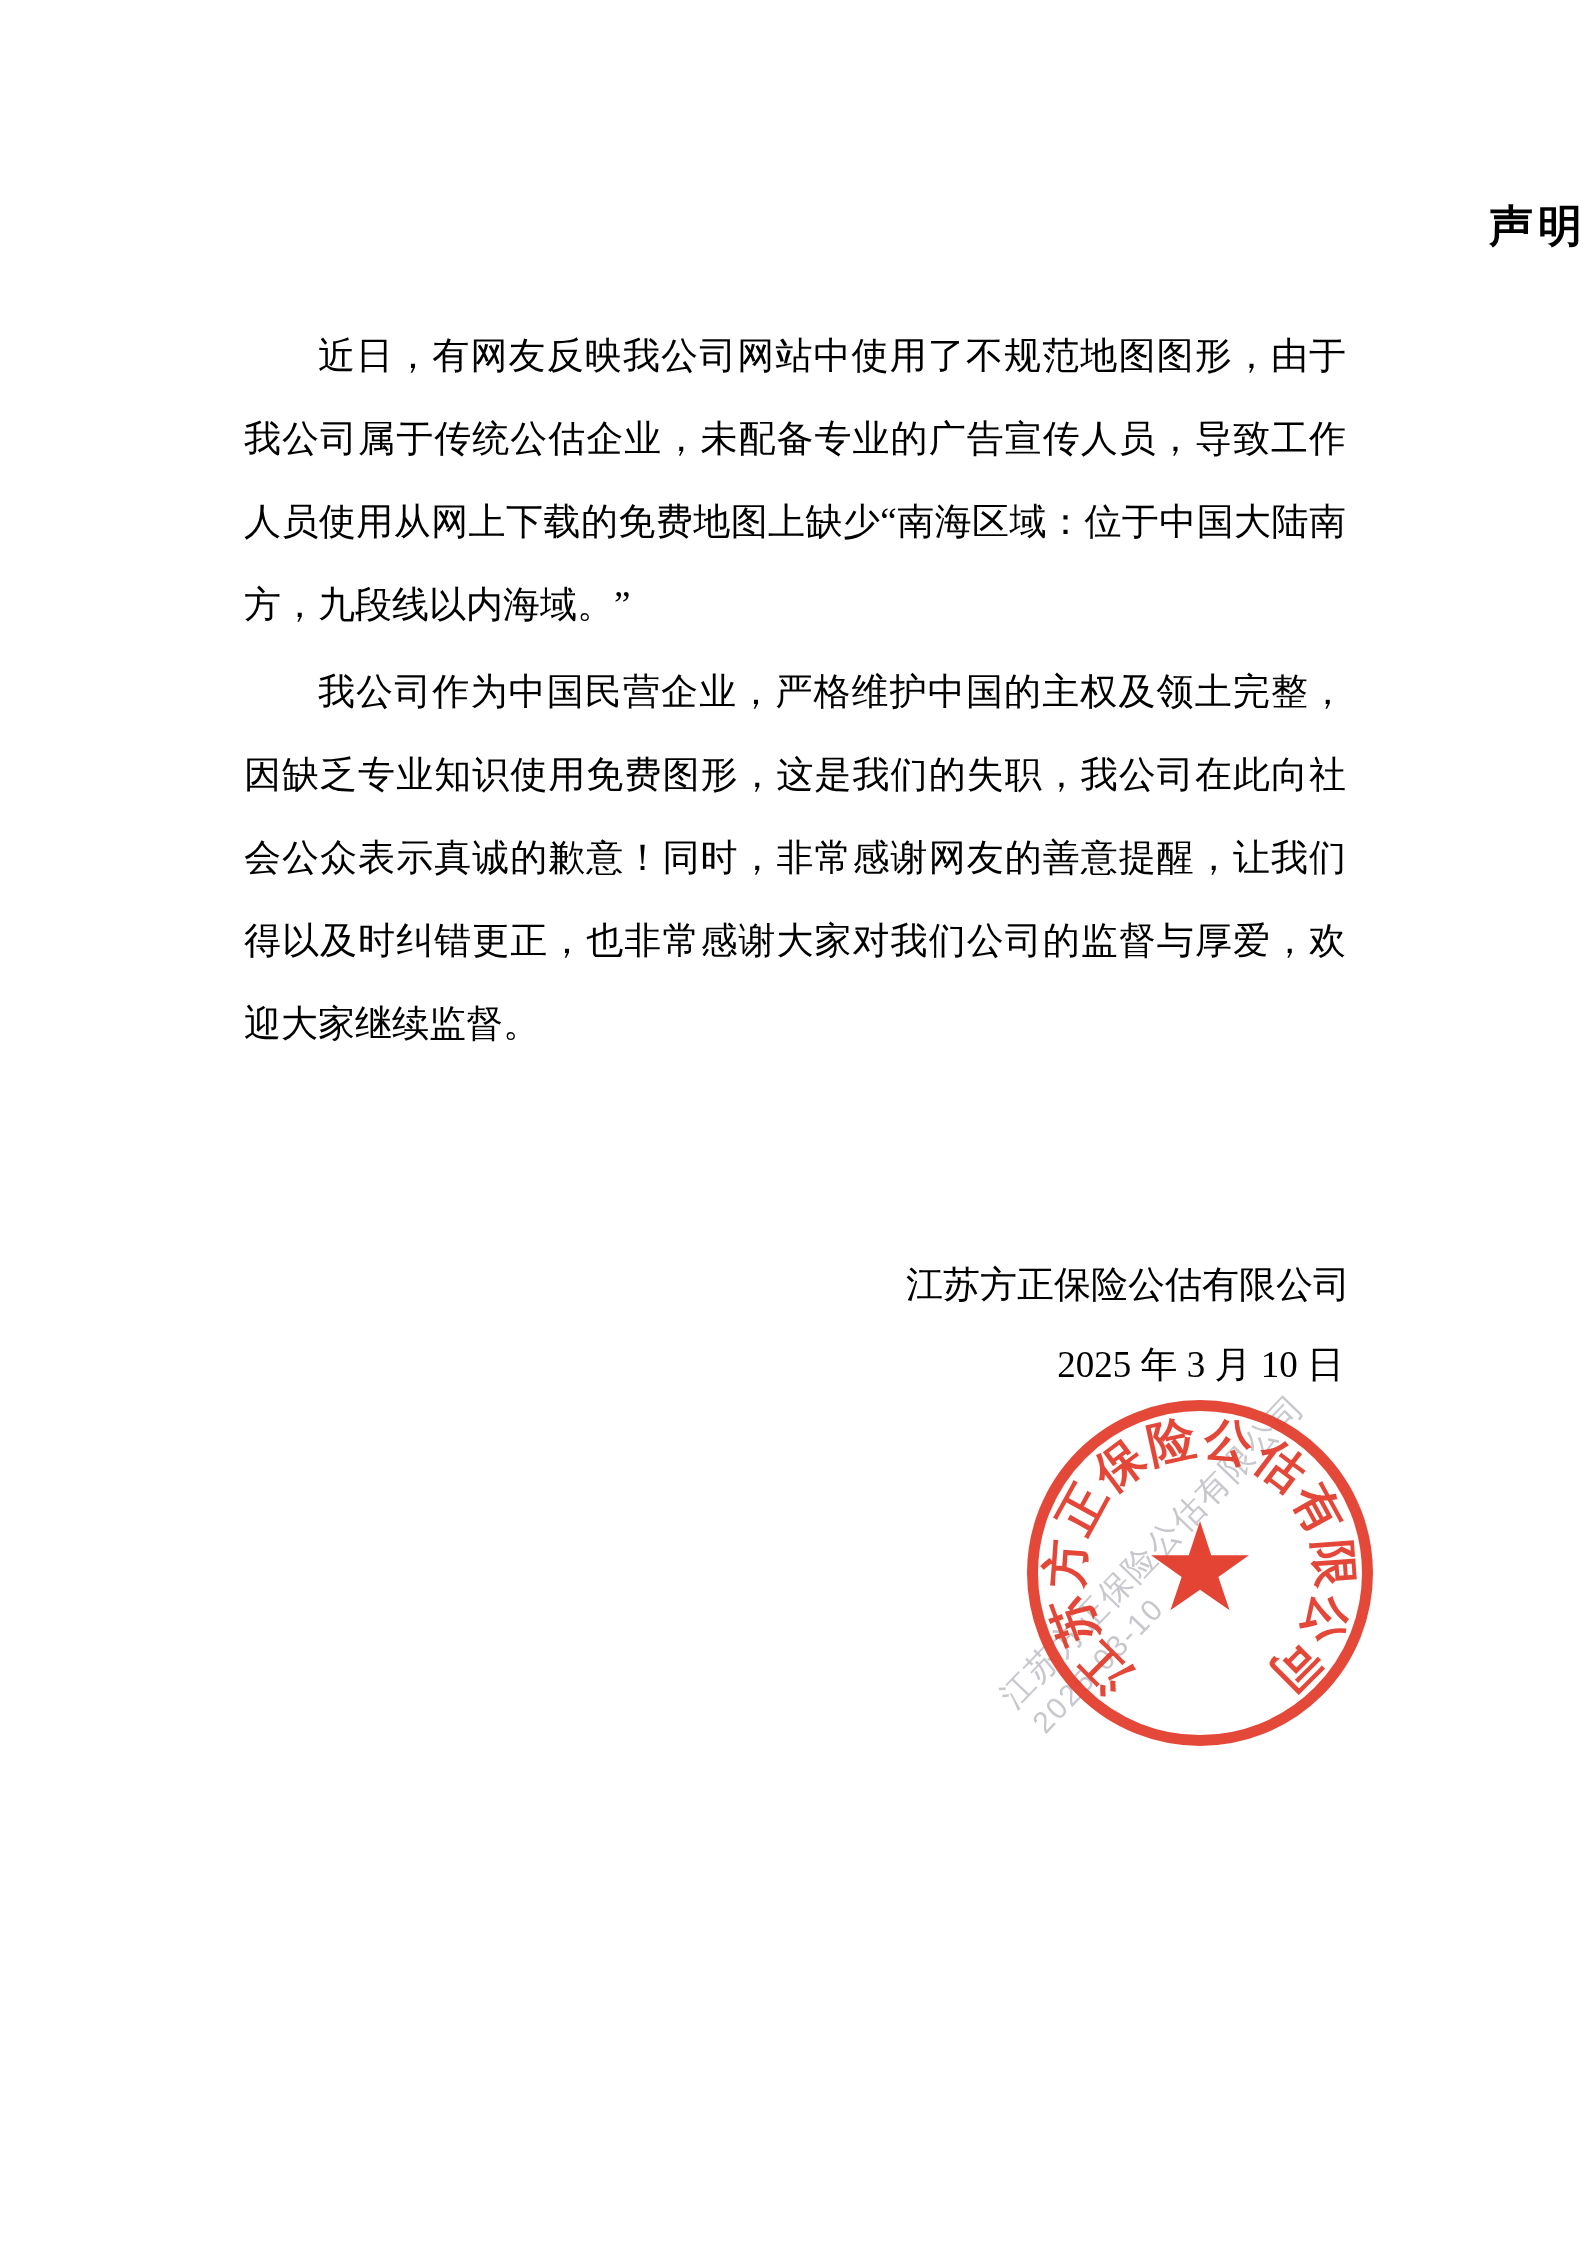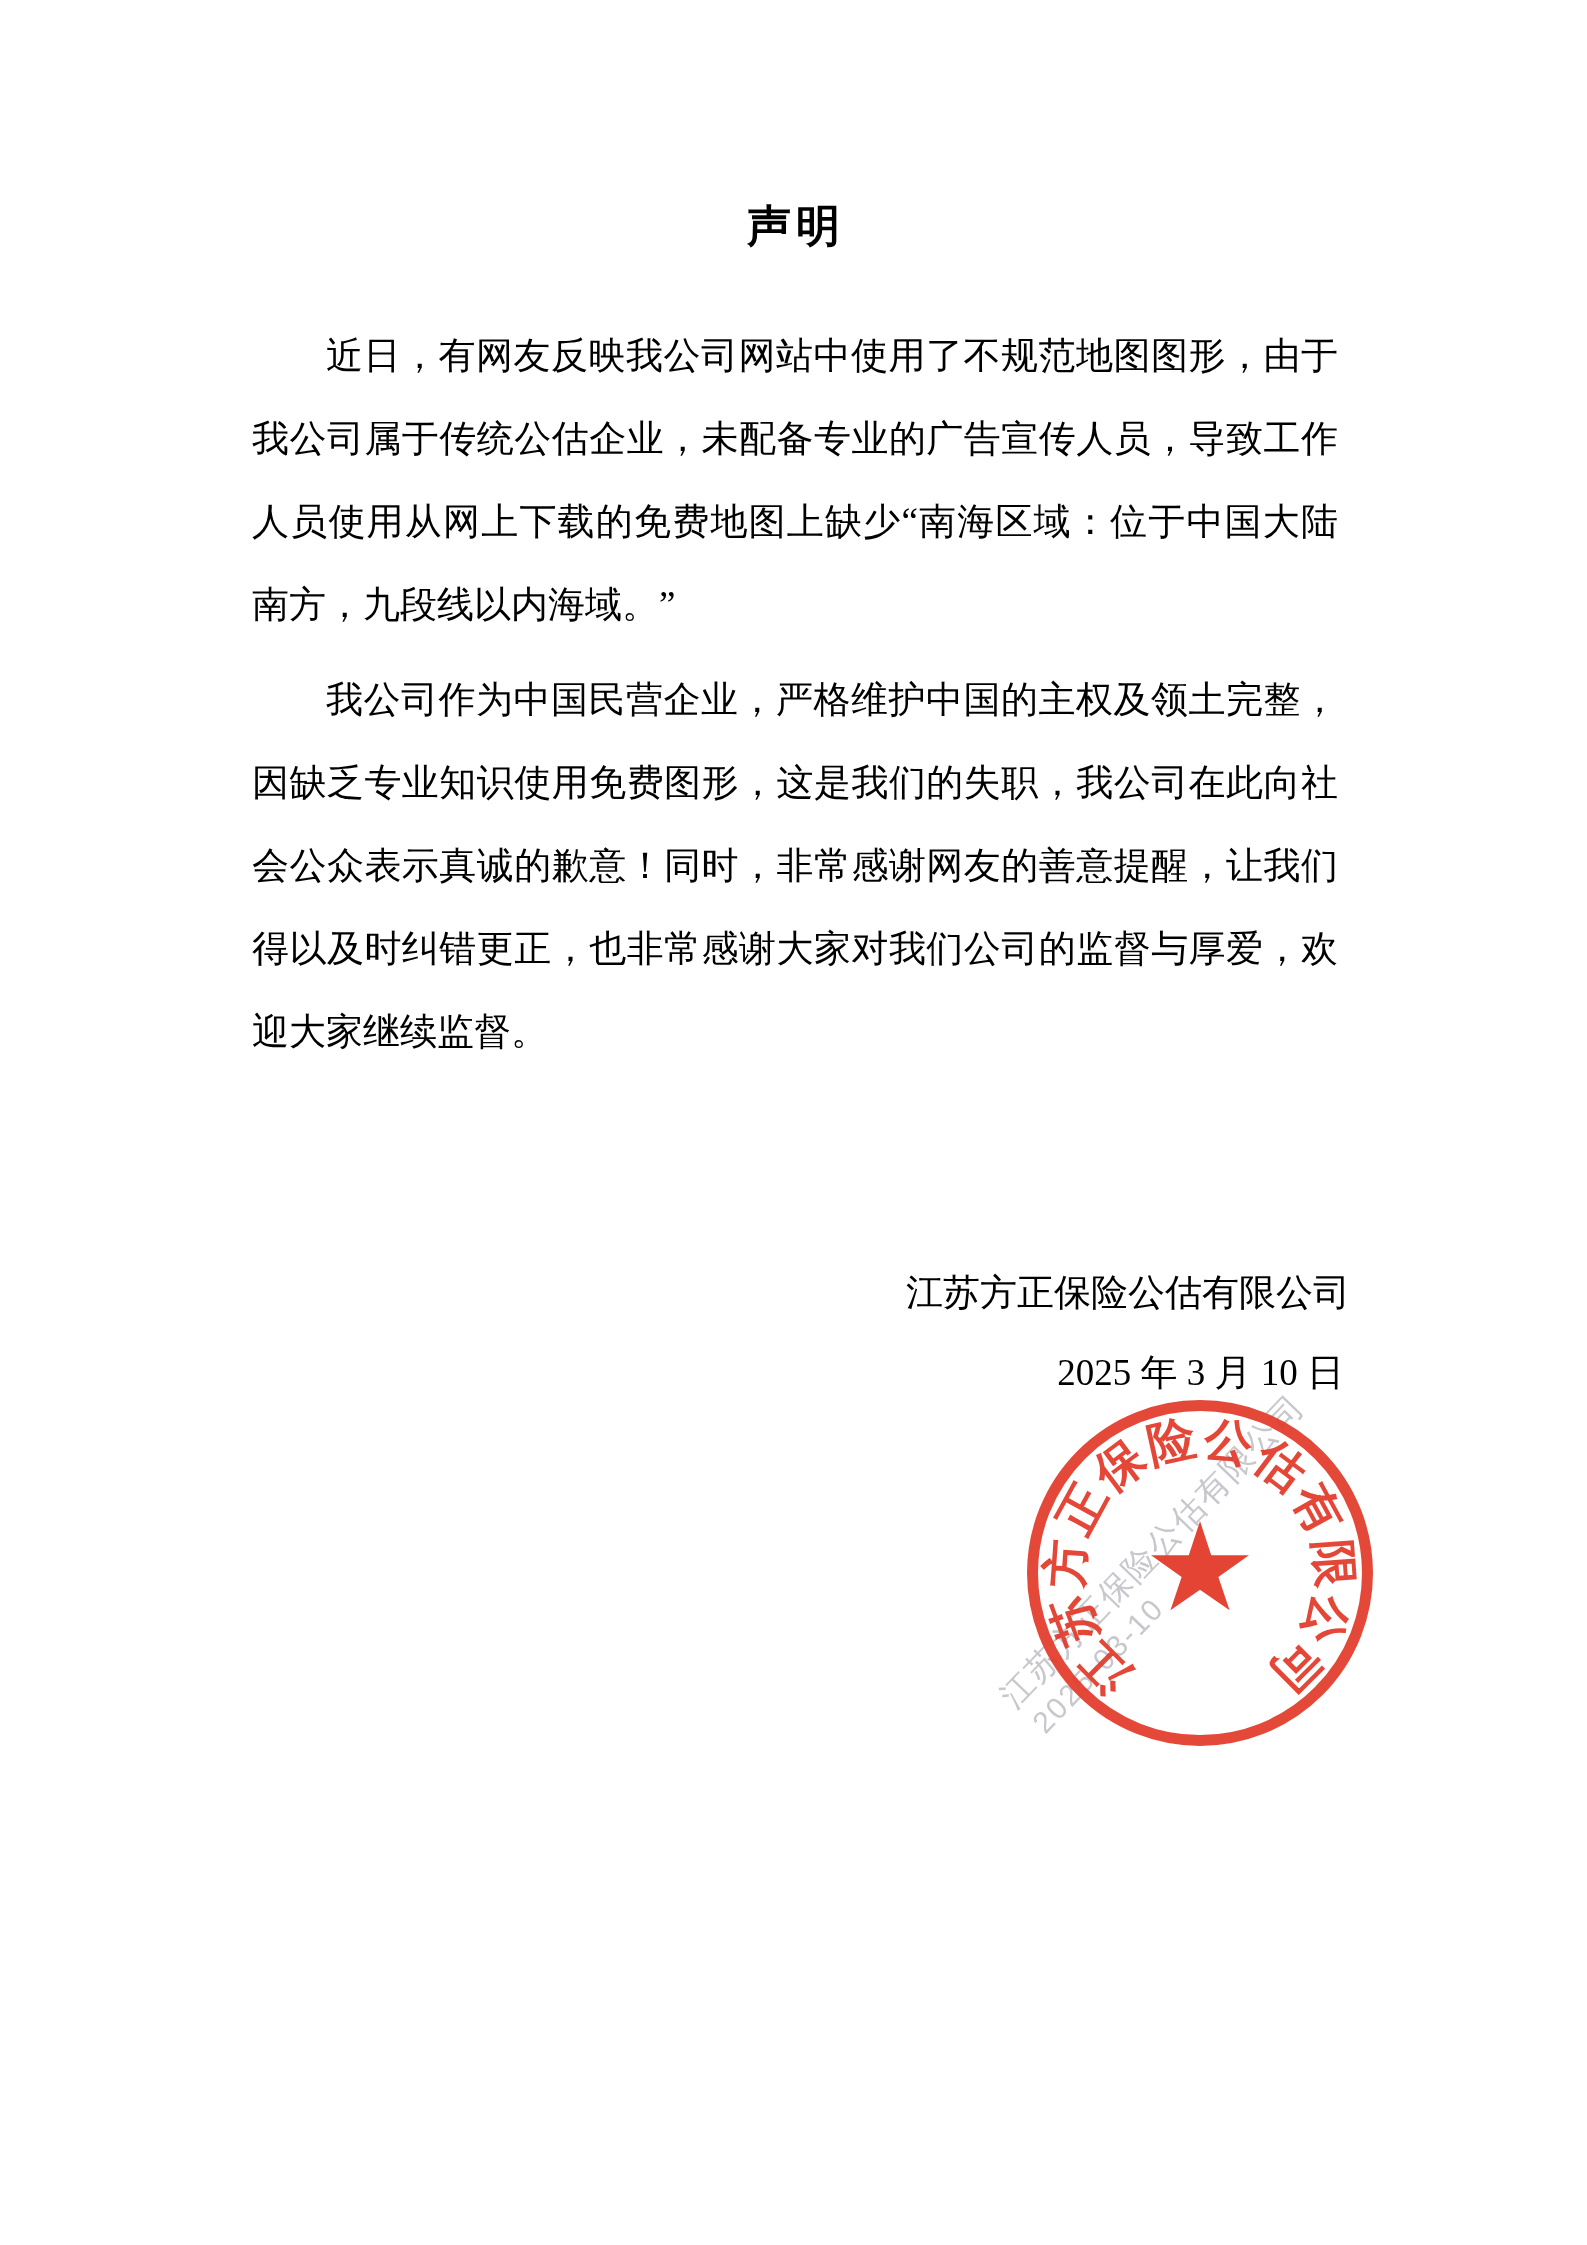--- a/index.html
+++ b/index.html
@@ -7,36 +7,36 @@
     position:relative;
     width:1587px;
     height:2245px;
     background:#ffffff;
     overflow:hidden;
     font-family:"Liberation Serif","DejaVu Serif",serif;
     color:#000000;
   }
   .doc-title{
     padding-top:200px;
-    text-align:center;
+    text-align:right;
     font-size:44px;
     font-weight:bold;
     line-height:54px;
     letter-spacing:5px;
     text-indent:5px; 
   }
   .content{
     margin:60px 237px 0 240px; 
     font-size:37px;
     line-height:83px;
     text-align:justify;
     text-justify:inter-ideograph;
   }
   .content p{
-    margin:12px;
+    margin:4px;
     text-indent:2em;
   }
   .signature{
     margin:180px 237px 0 0;
     text-align:right;
     font-size:37px;
     line-height:80px;
   }
   .signature .sig-date{
     padding-right:6px;

